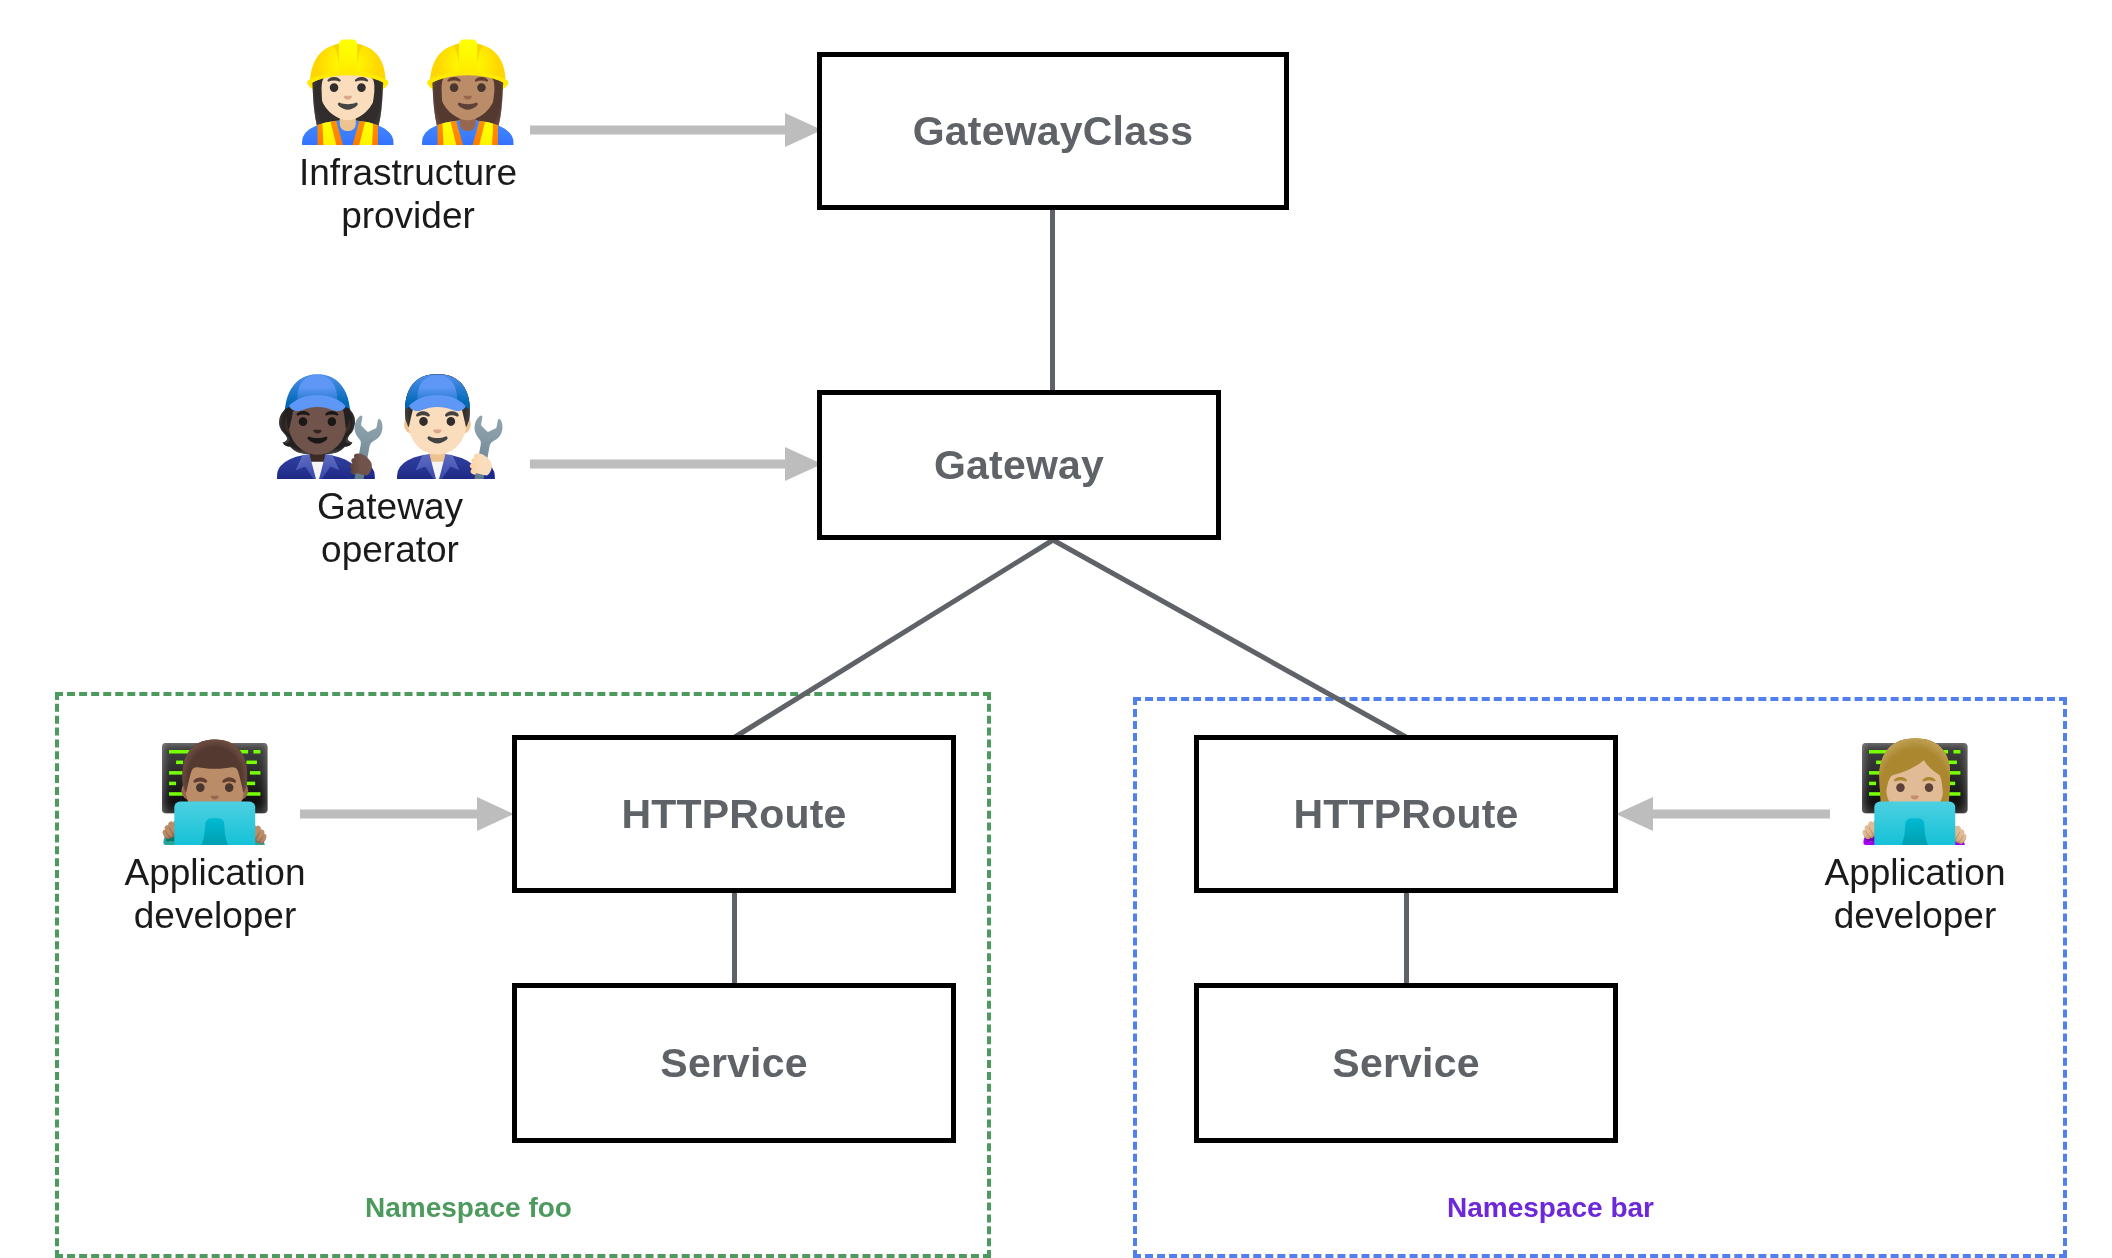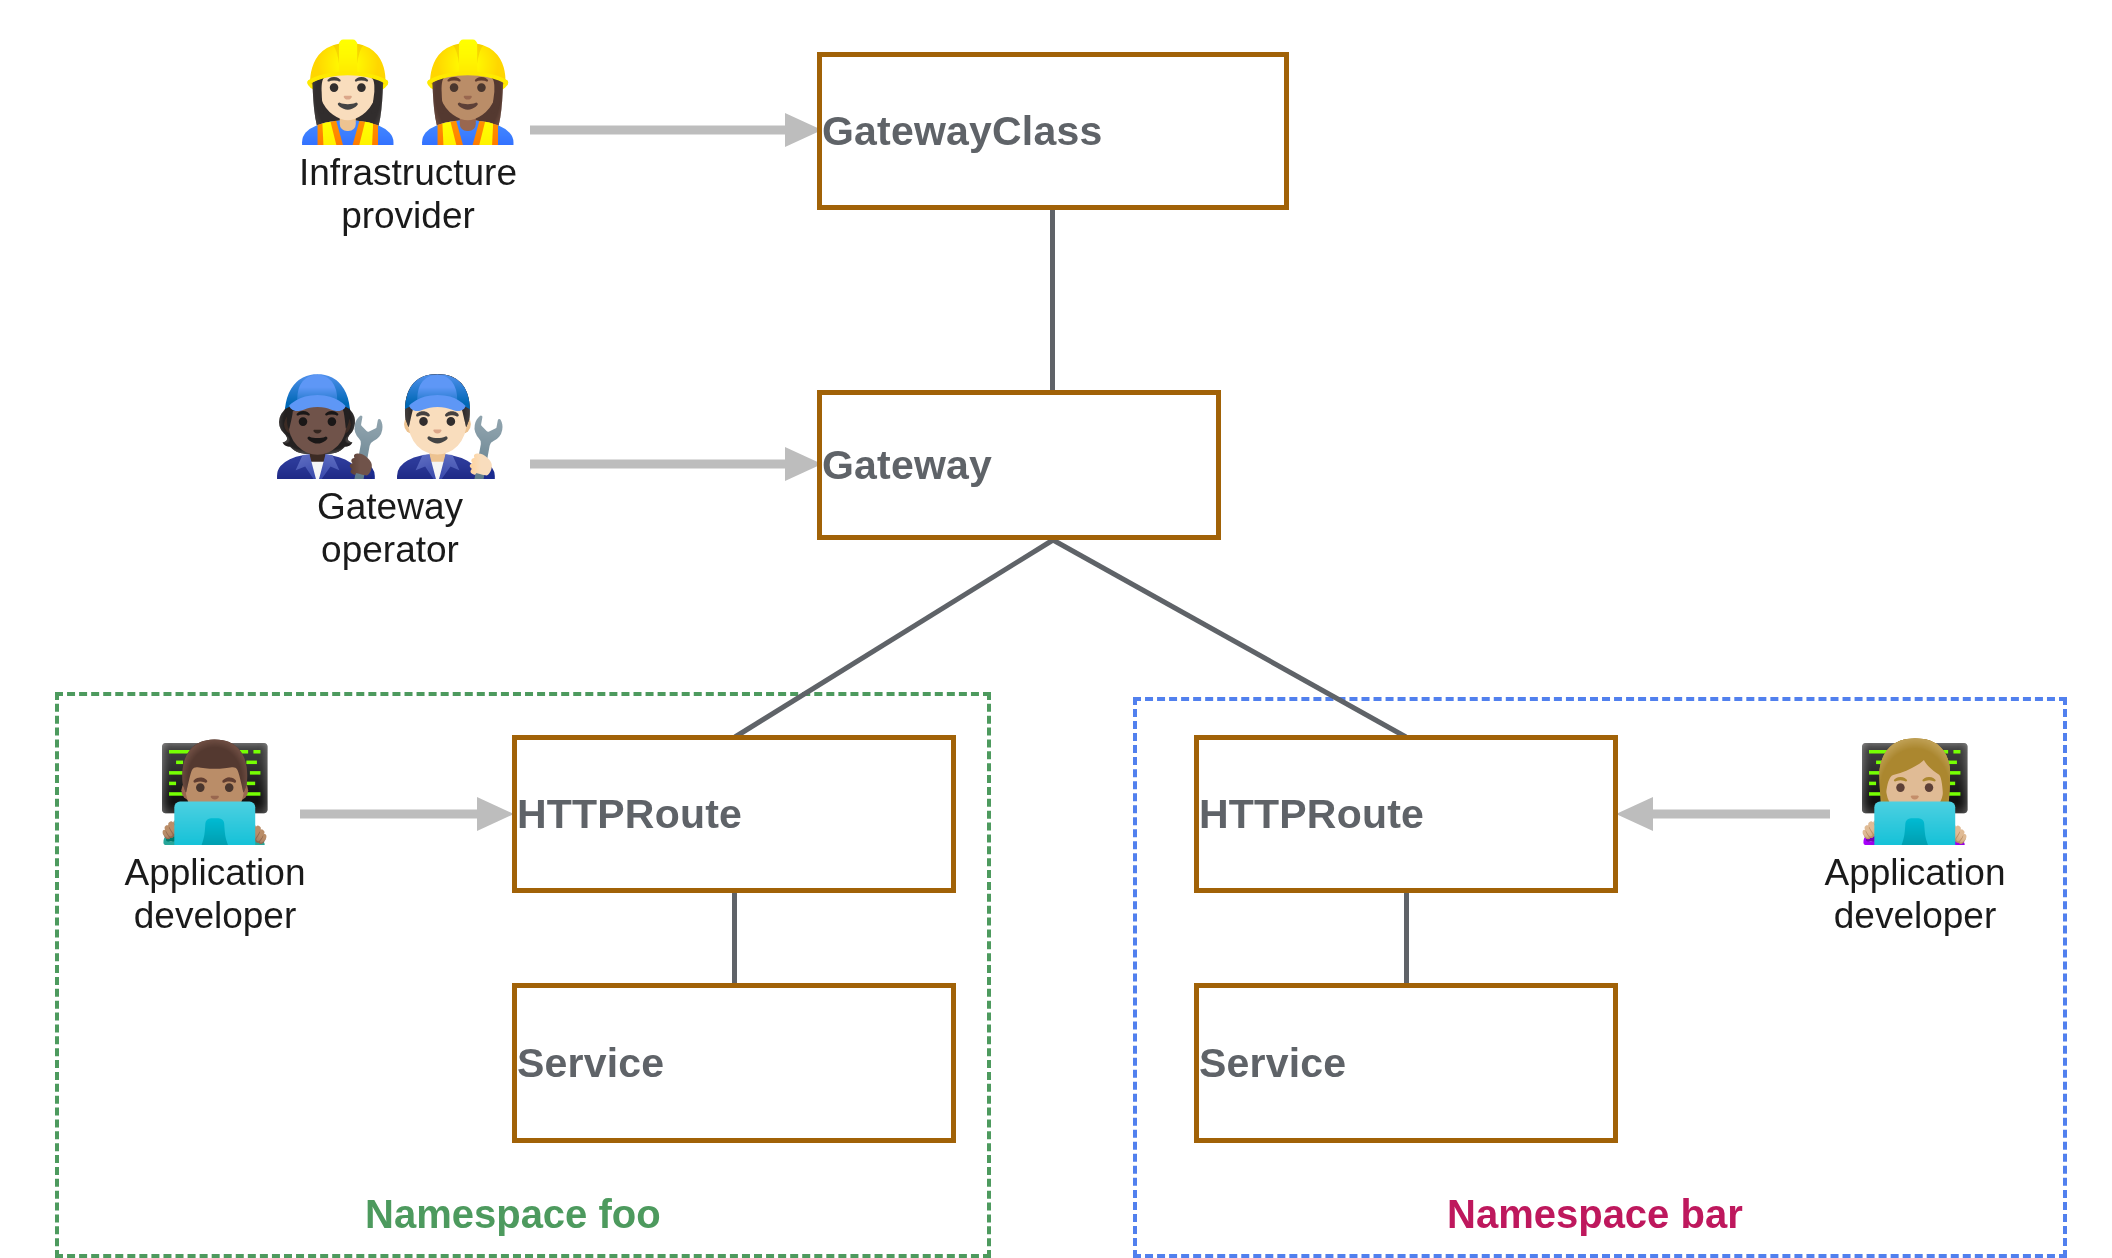--- a/index.html
+++ b/index.html
@@ -14,24 +14,25 @@
     position: relative;
     width: 2112px;
     height: 1258px;
     background: #ffffff;
     overflow: hidden;
   }
   
   .node-box {
     position: absolute;
     box-sizing: border-box;
-    border: 5px solid #a16207;
+    border: 5px solid #000000;
     background: #ffffff;
     display: flex;
     align-items: center;
+    justify-content: center;
     z-index: 5;
   }
   .node-box .node-label {
     font-size: 41px;
     font-weight: bold;
     color: #5f6368;
     letter-spacing: 0.2px;
     line-height: 1;
     white-space: nowrap;
   }
@@ -52,27 +53,27 @@
   #ns-foo {
     left: 55px;  top: 692px;  width: 936px; height: 566px;
     border: 4px dashed #4d9a5e;
   }
   #ns-bar {
     left: 1133px; top: 697px; width: 934px; height: 561px;
     border: 4px dashed #5180ee;
   }
   .ns-label {
     position: absolute;
-    font-size: 40px;
+    font-size: 28px;
     font-weight: bold;
     white-space: nowrap;
     z-index: 6;
   }
   #ns-foo-label { left: 365px;  top: 1192px; color: #4d9a5e; }
-  #ns-bar-label { left: 1447px; top: 1192px; color: #be185d; }
+  #ns-bar-label { left: 1447px; top: 1192px; color: #6d28d9; }
 
   
   .connector {
     position: absolute;
     background: #5f6368;
     z-index: 2;
   }
   #line-gc-gw   { left: 1050px; top: 208px; width: 5px;  height: 186px; }
   #line-hr-svc-foo { left: 732px;  top: 890px; width: 5px; height: 96px; }
   #line-hr-svc-bar { left: 1404px; top: 890px; width: 5px; height: 96px; }

